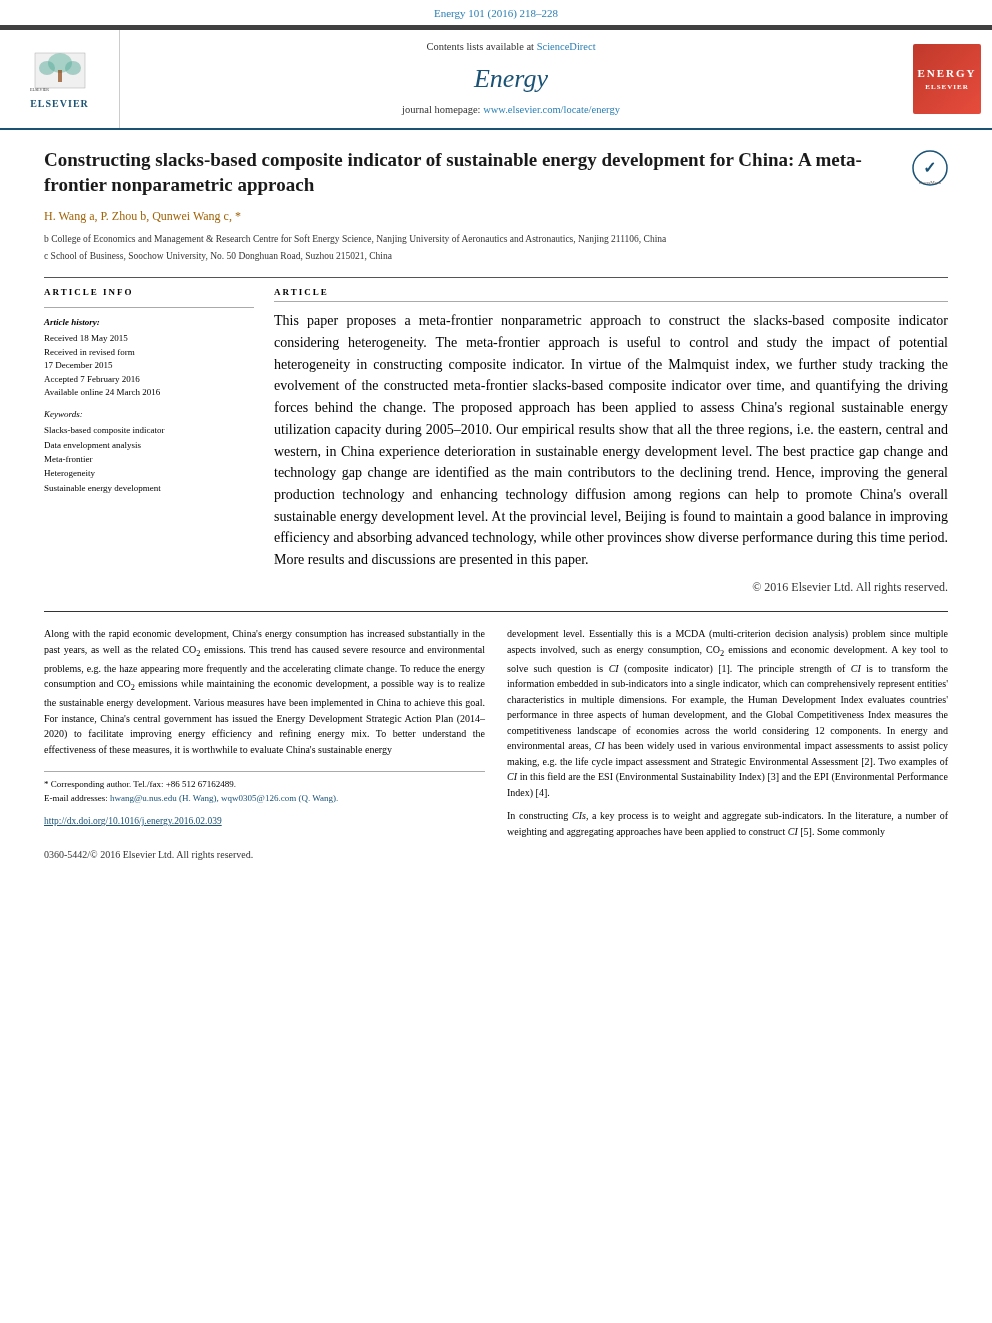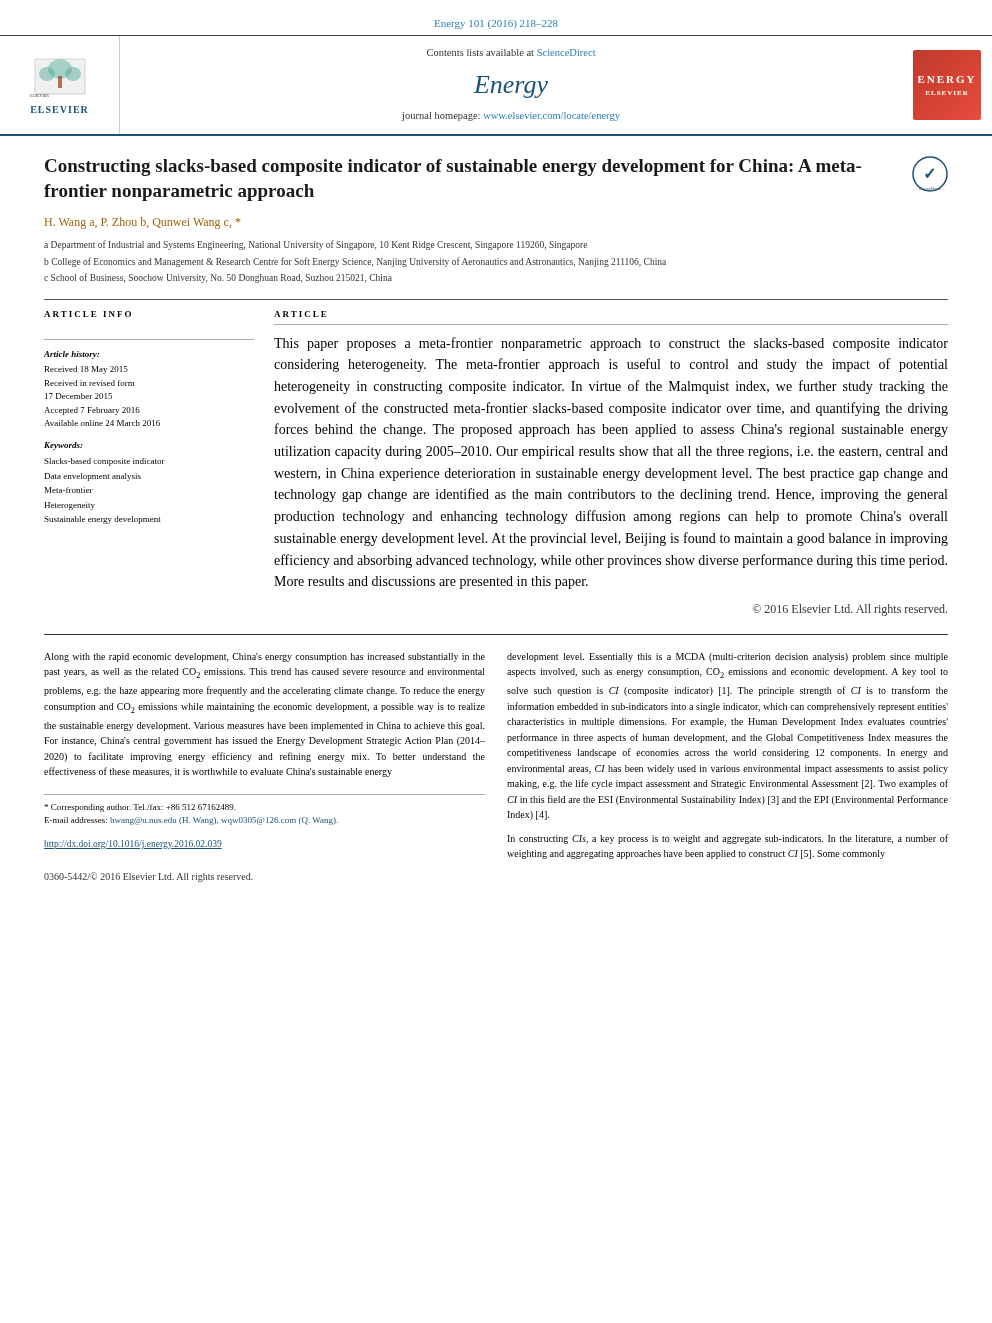--- a/index.html
+++ b/index.html
@@ -10,22 +10,21 @@
       width: 992px;
       min-height: 1323px;
       font-size: 11px;
       line-height: 1.4;
     }
     .top-bar {
       text-align: center;
       padding: 6px 4px 4px;
       font-size: 11px;
       color: #2a7fb5;
-      border-bottom: 1px solid #404040;
-      margin-top: 10px;
+      border-bottom: 5px solid #404040;
     }
     .journal-header {
       display: flex;
       align-items: stretch;
       border-bottom: 2px solid #1a5276;
       background: #fff;
     }
     .elsevier-logo {
       width: 120px;
       min-height: 80px;
@@ -157,21 +156,21 @@
       width: 210px;
       flex-shrink: 0;
     }
     .article-info-title {
       font-size: 9px;
       font-weight: bold;
       letter-spacing: 2px;
       color: #000;
       margin-bottom: 8px;
       border-bottom: 1px solid #aaa;
-      padding-bottom: 18px;
+      padding-bottom: 9px;
     }
     .history-section {
       margin-bottom: 8px;
     }
     .history-label {
       font-size: 9px;
       font-style: italic;
       font-weight: bold;
       color: #000;
       margin-bottom: 3px;
@@ -180,21 +179,21 @@
       font-size: 9px;
       color: #000;
       line-height: 1.5;
     }
     .keywords-section {
       margin-top: 8px;
     }
     .keywords-label {
       font-size: 9px;
       font-style: italic;
-      font-weight: bold;
+      font-weight: normal;
       color: #000;
       margin-bottom: 3px;
     }
     .keyword-item {
       font-size: 9px;
       color: #000;
       line-height: 1.6;
     }
     .abstract-section {
       flex: 1;
@@ -324,21 +323,20 @@
       <text x="18" y="23" text-anchor="middle" font-size="16" font-weight="bold" fill="#1a5276">✓</text>
       <text x="18" y="34" text-anchor="middle" font-size="5" fill="#555">CrossMark</text>
     </svg>
   </div>
 
   <div class="authors-line">
     <span>H. Wang a, P. Zhou b, Qunwei Wang c, *</span>
   </div>
 
   <div class="affiliations">
-    <div class="affil-row">a Department of Industrial and Systems Engineering, National University of Singapore, 10 Kent Ridge Crescent, Singapore 119260, Singapore</div>
     <div class="affil-row">b College of Economics and Management &amp; Research Centre for Soft Energy Science, Nanjing University of Aeronautics and Astronautics, Nanjing 211106, China</div>
     <div class="affil-row">c School of Business, Soochow University, No. 50 Donghuan Road, Suzhou 215021, China</div>
   </div>
 
   <hr class="divider-line">
 
   <div class="two-col">
 
     <div class="article-info">
       <div class="article-info-title">ARTICLE INFO</div>

